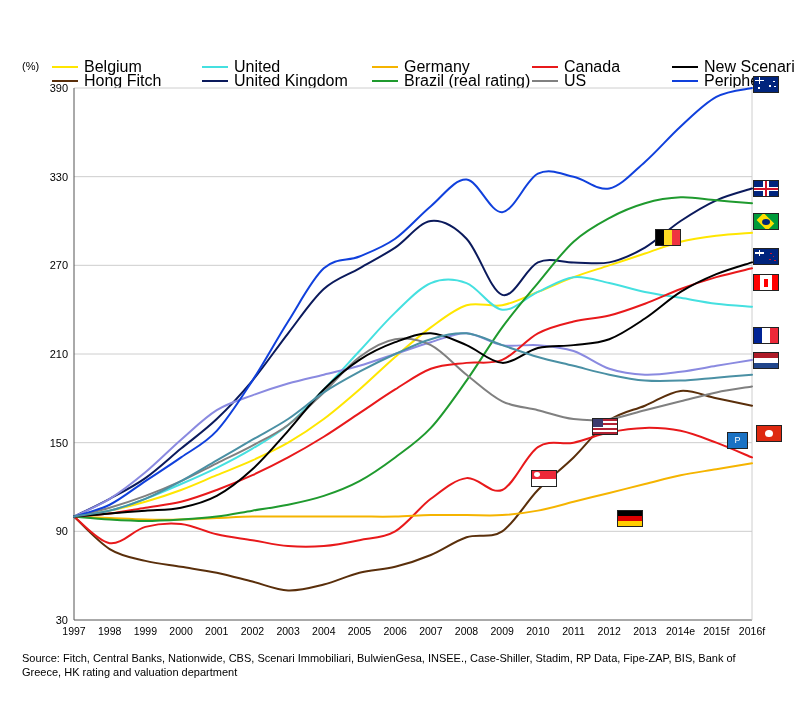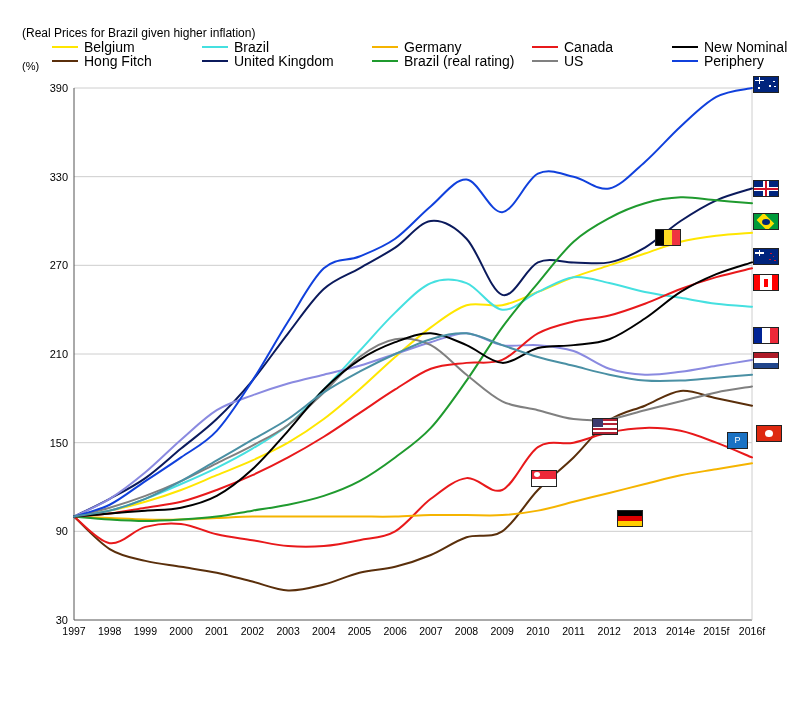--- a/index.html
+++ b/index.html
@@ -18,22 +18,22 @@
     font-size:15px;font-weight:400;color:#000;
     letter-spacing:.1px;
   }
   .subtitle{
     position:absolute;left:22px;top:26px;
     font-size:12px;color:#000;
   }
 
   
   .legend{
-    position:absolute;left:52px;top:40px;width:740px;
-    font-size:14px;color:#000;
+    position:absolute;left:52px;top:60px;width:740px;
+    font-size:16px;color:#000;
   }
   .legend-row{display:flex;height:14px;align-items:center;}
   .legend-item{display:flex;align-items:center;}
   .legend-swatch{
     width:26px;height:2px;margin-right:6px;flex:0 0 auto;
   }
   .legend-label{white-space:nowrap;}
 
   
   .lc1{width:150px}
@@ -70,43 +70,42 @@
     position:absolute;left:22px;top:651px;width:765px;
     font-size:11px;line-height:14px;color:#000;
   }
   .srcline{display:block;}
 </style>
 </head>
 <body>
 
 <div id="root">
 
-  <div class="subtitle">(Real  Prices for Brazil given higher inflation)</div>
 
   <div class="legend">
     <div class="legend-row">
       <div class="legend-item lc1">
         <span class="legend-swatch" style="background:#ffe600"></span>
         <span class="legend-label">Belgium</span>
       </div>
       <div class="legend-item lc2">
         <span class="legend-swatch" style="background:#45e0e0"></span>
-        <span class="legend-label">Brazil</span>
+        <span class="legend-label">United</span>
       </div>
       <div class="legend-item lc3">
         <span class="legend-swatch" style="background:#f5b400"></span>
         <span class="legend-label">Germany</span>
       </div>
       <div class="legend-item lc4">
         <span class="legend-swatch" style="background:#e8191b"></span>
         <span class="legend-label">Canada</span>
       </div>
       <div class="legend-item lc5">
         <span class="legend-swatch" style="background:#000000"></span>
-        <span class="legend-label">New Nominal</span>
+        <span class="legend-label">New Scenari</span>
       </div>
     </div>
     <div class="legend-row">
       <div class="legend-item lc1">
         <span class="legend-swatch" style="background:#5a2f0b"></span>
         <span class="legend-label">Hong Fitch</span>
       </div>
       <div class="legend-item lc2">
         <span class="legend-swatch" style="background:#0b1a5c"></span>
         <span class="legend-label">United Kingdom</span>
@@ -176,20 +175,24 @@
         <path d="M30.00,438.56 C35.95,438.80 53.79,439.54 65.68,440.03 C77.58,440.53 89.47,441.26 101.37,441.51 C113.26,441.76 125.16,441.76 137.05,441.51 C148.95,441.26 160.84,440.53 172.74,440.03 C184.63,439.54 196.53,438.80 208.42,438.56 C220.32,438.31 232.21,438.56 244.11,438.56 C256.00,438.56 267.89,438.56 279.79,438.56 C291.68,438.56 303.58,438.56 315.47,438.56 C327.37,438.56 339.26,438.80 351.16,438.56 C363.05,438.31 374.95,437.32 386.84,437.08 C398.74,436.83 410.63,437.08 422.53,437.08 C434.42,437.08 446.32,437.82 458.21,437.08 C470.11,436.34 482.00,434.86 493.89,432.64 C505.79,430.43 517.68,426.73 529.58,423.78 C541.47,420.82 553.37,417.87 565.26,414.91 C577.16,411.96 589.05,409.00 600.95,406.04 C612.84,403.09 624.74,399.64 636.63,397.18 C648.53,394.71 660.42,393.24 672.32,391.27 C684.21,389.30 702.05,386.34 708.00,385.36" fill="none" stroke="#f5b400" stroke-width="2" stroke-linejoin="round" stroke-linecap="round"></path>
         <path d="M30.00,438.56 C35.95,439.05 53.79,440.77 65.68,441.51 C77.58,442.25 89.47,442.99 101.37,442.99 C113.26,442.99 125.16,442.25 137.05,441.51 C148.95,440.77 160.84,440.03 172.74,438.56 C184.63,437.08 196.53,434.61 208.42,432.64 C220.32,430.67 232.21,429.20 244.11,426.73 C256.00,424.27 267.89,421.81 279.79,417.87 C291.68,413.93 303.58,409.49 315.47,403.09 C327.37,396.69 339.26,388.31 351.16,379.44 C363.05,370.58 374.95,362.70 386.84,349.89 C398.74,337.08 410.63,319.35 422.53,302.60 C434.42,285.85 446.32,265.66 458.21,249.40 C470.11,233.14 482.00,219.35 493.89,205.07 C505.79,190.78 517.68,174.53 529.58,163.69 C541.47,152.85 553.37,146.45 565.26,140.04 C577.16,133.64 589.05,128.71 600.95,125.27 C612.84,121.82 624.74,119.85 636.63,119.36 C648.53,118.86 660.42,121.33 672.32,122.31 C684.21,123.30 702.05,124.77 708.00,125.27" fill="none" stroke="#1f9a2e" stroke-width="2" stroke-linejoin="round" stroke-linecap="round"></path>
         <path d="M30.00,438.56 C35.95,437.08 53.79,433.14 65.68,429.69 C77.58,426.24 89.47,422.30 101.37,417.87 C113.26,413.43 125.16,408.51 137.05,403.09 C148.95,397.67 160.84,391.27 172.74,385.36 C184.63,379.44 196.53,374.03 208.42,367.62 C220.32,361.22 232.21,355.80 244.11,346.93 C256.00,338.07 267.89,325.75 279.79,314.42 C291.68,303.09 303.58,287.82 315.47,278.96 C327.37,270.09 339.26,263.19 351.16,261.22 C363.05,259.25 374.95,261.22 386.84,267.13 C398.74,273.04 410.63,287.33 422.53,296.69 C434.42,306.05 446.32,317.38 458.21,323.29 C470.11,329.20 482.00,329.20 493.89,332.16 C505.79,335.11 517.68,339.54 529.58,341.02 C541.47,342.50 553.37,342.50 565.26,341.02 C577.16,339.54 589.05,335.11 600.95,332.16 C612.84,329.20 624.74,326.24 636.63,323.29 C648.53,320.33 660.42,316.89 672.32,314.42 C684.21,311.96 702.05,309.50 708.00,308.51" fill="none" stroke="#808080" stroke-width="2" stroke-linejoin="round" stroke-linecap="round"></path>
         <path d="M30.00,438.56 C35.95,438.06 53.79,437.08 65.68,435.60 C77.58,434.12 89.47,431.66 101.37,429.69 C113.26,427.72 125.16,426.73 137.05,423.78 C148.95,420.82 160.84,416.39 172.74,411.96 C184.63,407.52 196.53,402.60 208.42,397.18 C220.32,391.76 232.21,385.85 244.11,379.44 C256.00,373.04 267.89,366.14 279.79,358.76 C291.68,351.37 303.58,342.99 315.47,335.11 C327.37,327.23 339.26,318.86 351.16,311.47 C363.05,304.08 374.95,295.21 386.84,290.78 C398.74,286.34 410.63,286.34 422.53,284.87 C434.42,283.39 446.32,286.84 458.21,281.91 C470.11,276.99 482.00,261.71 493.89,255.31 C505.79,248.91 517.68,246.44 529.58,243.49 C541.47,240.53 553.37,240.53 565.26,237.58 C577.16,234.62 589.05,230.19 600.95,225.76 C612.84,221.32 624.74,215.41 636.63,210.98 C648.53,206.54 660.42,202.60 672.32,199.16 C684.21,195.71 702.05,191.77 708.00,190.29" fill="none" stroke="#e8191b" stroke-width="2" stroke-linejoin="round" stroke-linecap="round"></path>
         <path d="M30.00,438.56 C35.95,438.06 53.79,436.59 65.68,435.60 C77.58,434.61 89.47,433.63 101.37,432.64 C113.26,431.66 125.16,432.15 137.05,429.69 C148.95,427.23 160.84,424.27 172.74,417.87 C184.63,411.46 196.53,402.10 208.42,391.27 C220.32,380.43 232.21,366.14 244.11,352.84 C256.00,339.54 267.89,323.29 279.79,311.47 C291.68,299.64 303.58,289.79 315.47,281.91 C327.37,274.03 339.26,268.61 351.16,264.18 C363.05,259.74 374.95,254.82 386.84,255.31 C398.74,255.80 410.63,262.21 422.53,267.13 C434.42,272.06 446.32,284.37 458.21,284.87 C470.11,285.36 482.00,273.04 493.89,270.09 C505.79,267.13 517.68,268.61 529.58,267.13 C541.47,265.66 553.37,265.66 565.26,261.22 C577.16,256.79 589.05,248.41 600.95,240.53 C612.84,232.65 624.74,221.32 636.63,213.93 C648.53,206.54 660.42,201.13 672.32,196.20 C684.21,191.27 702.05,186.35 708.00,184.38" fill="none" stroke="#000000" stroke-width="2" stroke-linejoin="round" stroke-linecap="round"></path>
         <path d="M30.00,438.56 C35.95,436.59 53.79,432.64 65.68,426.73 C77.58,420.82 89.47,410.97 101.37,403.09 C113.26,395.21 125.16,387.82 137.05,379.44 C148.95,371.07 160.84,365.65 172.74,352.84 C184.63,340.04 196.53,320.83 208.42,302.60 C220.32,284.37 232.21,262.21 244.11,243.49 C256.00,224.77 267.89,201.13 279.79,190.29 C291.68,179.45 303.58,183.39 315.47,178.47 C327.37,173.54 339.26,169.11 351.16,160.73 C363.05,152.36 374.95,138.07 386.84,128.22 C398.74,118.37 410.63,100.64 422.53,101.62 C434.42,102.61 446.32,135.12 458.21,134.13 C470.11,133.15 482.00,101.62 493.89,95.71 C505.79,89.80 517.68,96.20 529.58,98.67 C541.47,101.13 553.37,112.95 565.26,110.49 C577.16,108.03 589.05,94.23 600.95,83.89 C612.84,73.54 624.74,59.26 636.63,48.42 C648.53,37.59 660.42,25.27 672.32,18.87 C684.21,12.46 702.05,11.48 708.00,10.00" fill="none" stroke="#1040dc" stroke-width="2" stroke-linejoin="round" stroke-linecap="round"></path>
         <path d="M30.00,438.56 C35.95,437.57 53.79,435.60 65.68,432.64 C77.58,429.69 89.47,425.75 101.37,420.82 C113.26,415.90 125.16,409.49 137.05,403.09 C148.95,396.69 160.84,389.30 172.74,382.40 C184.63,375.50 196.53,368.61 208.42,361.71 C220.32,354.81 232.21,348.90 244.11,341.02 C256.00,333.14 267.89,322.30 279.79,314.42 C291.68,306.54 303.58,300.14 315.47,293.73 C327.37,287.33 339.26,281.42 351.16,276.00 C363.05,270.58 374.95,264.67 386.84,261.22 C398.74,257.77 410.63,254.33 422.53,255.31 C434.42,256.30 446.32,263.19 458.21,267.13 C470.11,271.07 482.00,275.51 493.89,278.96 C505.79,282.40 517.68,284.87 529.58,287.82 C541.47,290.78 553.37,294.23 565.26,296.69 C577.16,299.15 589.05,301.61 600.95,302.60 C612.84,303.59 624.74,303.09 636.63,302.60 C648.53,302.11 660.42,300.63 672.32,299.64 C684.21,298.66 702.05,297.18 708.00,296.69" fill="none" stroke="#4a90a4" stroke-width="2" stroke-linejoin="round" stroke-linecap="round"></path>
       </svg>
     </div>
 
+  <div class="source">
+    <span class="srcline">Source: Fitch, Central Banks, Nationwide, CBS, Scenari Immobiliari, BulwienGesa, INSEE., Case-Shiller, Stadim, RP Data, Fipe-ZAP, BIS, Bank of</span>
+    <span class="srcline">Greece, HK rating and valuation department</span>
+  </div>
 
 <div class="flag" style="left: 753px; top: 76px;">
       <i style="left:0;top:0;width:100%;height:100%;background:#00247d"></i>
       <i style="left:2%;top:2%;width:40%;height:45%;background:#00247d"></i>
       <i style="left:3%;top:20%;width:38%;height:8%;background:#fff"></i>
       <i style="left:19%;top:3%;width:7%;height:42%;background:#fff"></i>
       <i style="left:62%;top:55%;width:9%;height:9%;background:#fff"></i>
       <i style="left:78%;top:28%;width:8%;height:8%;background:#fff"></i>
       <i style="left:84%;top:62%;width:8%;height:8%;background:#fff"></i>
       <i style="left:15%;top:68%;width:12%;height:12%;background:#fff"></i>

